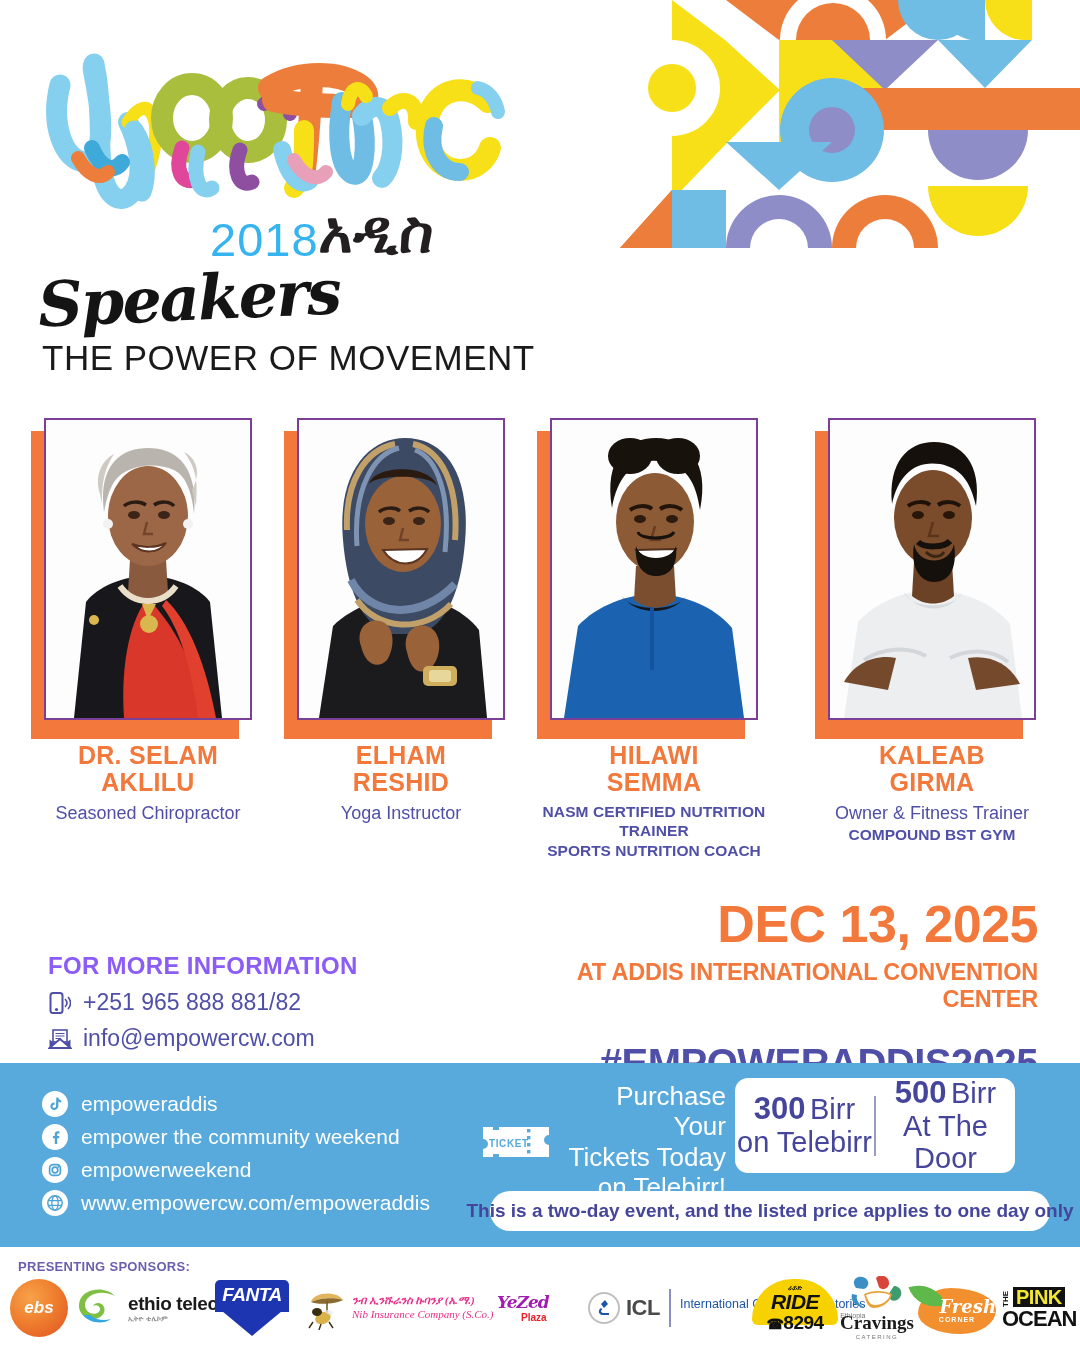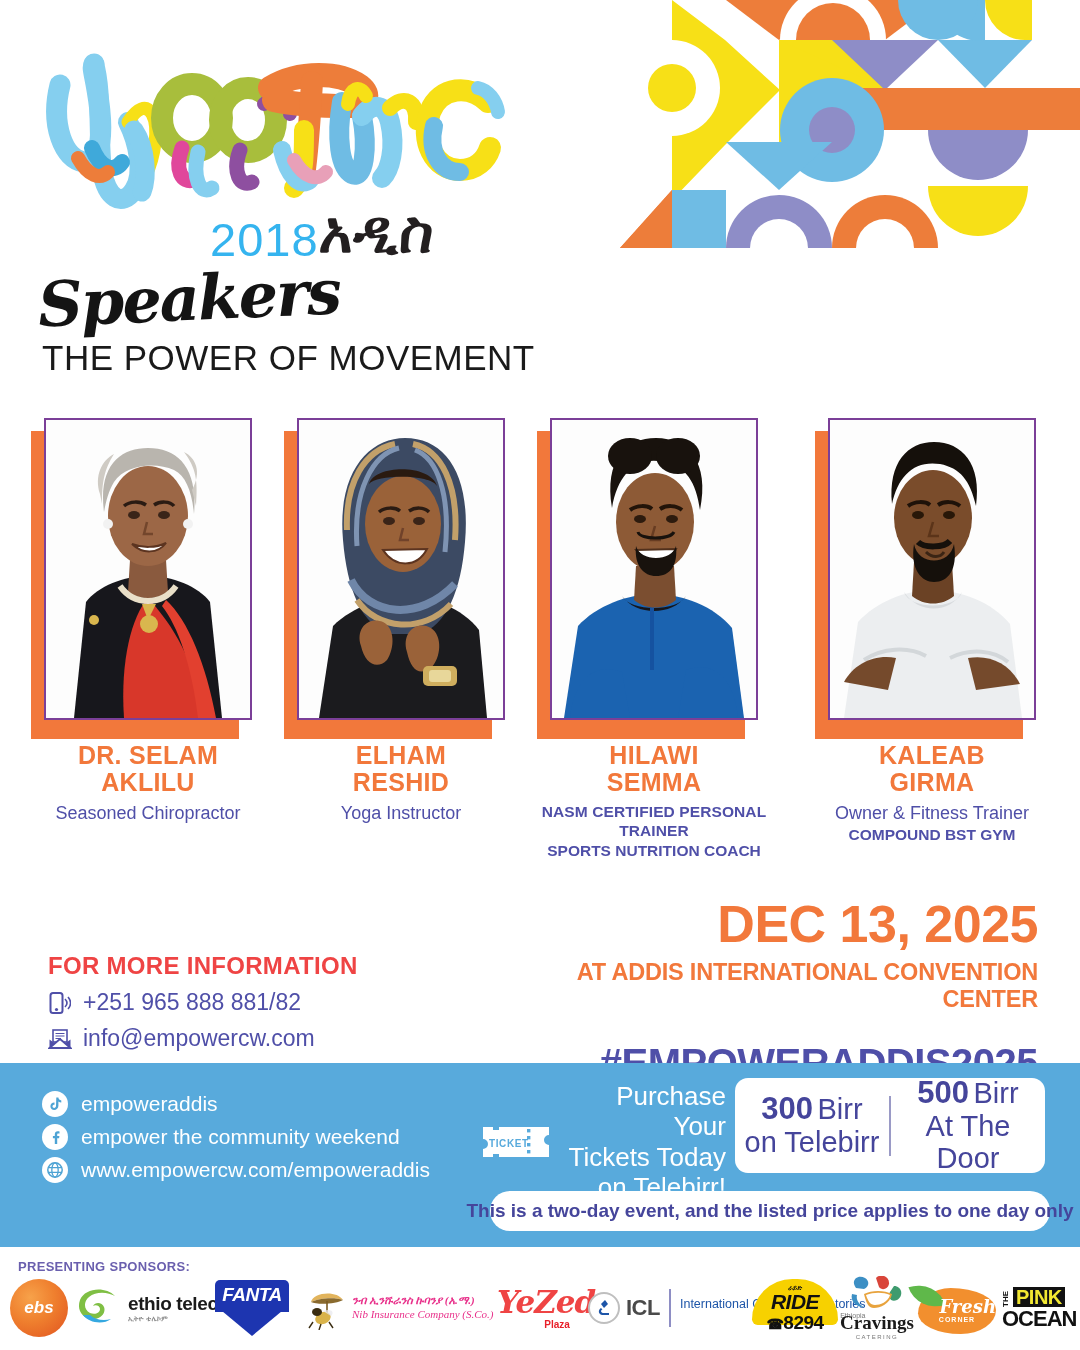--- a/index.html
+++ b/index.html
@@ -69,21 +69,21 @@
   }
   .sp-role {
     margin-top:7px; text-align:center;
     color:#4F4FA8; font-size:18px; line-height:1.22;
   }
   .sp-role.bold { font-weight:bold; font-size:15.5px; letter-spacing:0.1px; }
   .sp-role-extra { text-align:center; color:#4F4FA8; font-weight:bold; font-size:15.5px; line-height:1.25; }
 
   
   .info-block { position:absolute; left:48px; top:952px; width:430px; }
-  .info-title { color:#ef4444; font-weight:bold; font-size:24px; letter-spacing:0.3px; }
+  .info-title { color:#8b5cf6; font-weight:bold; font-size:24px; letter-spacing:0.3px; }
   .info-row { display:flex; align-items:center; gap:11px; margin-top:9px; }
   .info-row .ico { width:24px; height:26px; flex:0 0 24px; display:flex; align-items:center; justify-content:center; }
   .info-row .txt { color:#4F4FA8; font-size:23px; }
 
   .date-block { position:absolute; right:42px; top:898px; width:560px; text-align:right; }
   .date-main { color:#F2783B; font-weight:bold; font-size:52px; letter-spacing:-0.5px; line-height:1; }
   .date-venue { color:#F2783B; font-weight:bold; font-size:23.5px; margin-top:9px; letter-spacing:-0.2px; }
   .hashtag { color:#4F4FA8; font-weight:bold; font-size:40px; margin-top:28px; letter-spacing:-0.5px; }
 
   
@@ -97,21 +97,21 @@
     width:26px; height:26px; border-radius:50%; background:#ffffff;
     display:flex; align-items:center; justify-content:center; flex:0 0 26px;
   }
   .soc-txt { color:#ffffff; font-size:21px; }
 
   .ticket-zone { position:absolute; left:480px; top:18px; display:flex; align-items:center; gap:16px; }
   .ticket-icon { width:72px; height:48px; flex:0 0 72px; }
   .ticket-cta { color:#ffffff; font-size:26px; line-height:1.17; text-align:right; width:158px; }
 
   .price-card {
-    position:absolute; left:735px; top:15px; width:310px; height:95px;
+    position:absolute; left:735px; top:15px; width:280px; height:95px;
     background:#ffffff; border-radius:13px;
     display:flex; align-items:center;
   }
   .price-half { flex:1; text-align:center; color:#45459B; line-height:1.1; }
   .price-amt { font-size:31px; font-weight:bold; display:inline; }
   .price-cur { font-size:29px; font-weight:400; display:inline; }
   .price-sub { font-size:29px; font-weight:400; margin-top:1px; }
   .price-div { width:2px; height:60px; background:#9a9ac6; }
 
   .notice-bar {
@@ -155,21 +155,21 @@
     color:#ffffff; font-size:19px; font-weight:bold; font-style:italic;
     letter-spacing:-0.5px; z-index:2;
   }
 
   .lg-nib { display:flex; align-items:center; gap:5px; }
   .lg-nib-txt { line-height:1.25; color:#E8308A; font-family:"Liberation Serif", serif; font-style:italic; }
   .lg-nib-am { font-size:11px; font-weight:bold; }
   .lg-nib-en { font-size:11px; }
 
   .lg-yezed { text-align:center; line-height:1; }
-  .lg-yezed-m { color:#ef4444; font-family:"DejaVu Serif", serif; font-weight:bold; font-style:italic; font-size:31px; letter-spacing:-1px; }
+  .lg-yezed-m { color:#a21caf; font-family:"DejaVu Serif", serif; font-weight:bold; font-style:italic; font-size:17px; letter-spacing:-1px; }
   .lg-yezed-s { color:#E8202A; font-weight:bold; font-size:10px; margin-top:2px; margin-left:22px; }
 
   .lg-icl { display:flex; align-items:center; gap:6px; }
   .lg-icl-circ { width:32px; height:32px; border-radius:50%; background:#ffffff; border:2px solid #BFBFBF;
      display:flex; align-items:center; justify-content:center; }
   .lg-icl-ab { font-size:22px; font-weight:bold; color:#4a4a4a; letter-spacing:-0.5px; }
   .lg-icl-bar { width:2px; height:38px; background:#8e8ec4; margin:0 3px; }
   .lg-icl-tx { line-height:1.12; color:#1D55A8; font-size:12.5px; font-weight:500; }
   .lg-icl-et { font-size:7px; color:#777; text-align:right; margin-top:1px; }
 
@@ -425,21 +425,21 @@
 
           <path d="M84 126 C82 146 92 156 104 156 C118 156 126 146 124 126 C120 142 88 142 84 126 Z" fill="#18120d"></path>
           <path d="M86 112 C88 120 118 120 122 112" stroke="#18120d" stroke-width="3" fill="none"></path>
         </svg>
       </div>
     </div>
     <div class="sp-name">
       <span>HILAWI</span><br>
       <span>SEMMA</span>
     </div>
-    <div class="sp-role bold">NASM CERTIFIED PERSONAL TRAINER</div>
+    <div class="sp-role bold">NASM CERTIFIED NUTRITION TRAINER</div>
     <div class="sp-role-extra">SPORTS NUTRITION COACH</div>
   </div>
 
   <div class="speaker" style="left:806px;">
     <div class="frame-wrap">
       <div class="frame-orange"></div>
       <div class="frame-photo">
         <svg width="204" height="298" viewBox="0 0 204 298" xmlns="http://www.w3.org/2000/svg">
           <rect width="204" height="298" fill="#fdfdfd"></rect>
 
@@ -524,20 +524,30 @@
       </span>
       <span class="soc-txt">empoweraddis</span>
     </div>
     <div class="soc-row">
       <span class="soc-ico">
         <svg width="16" height="16" viewBox="0 0 16 16" xmlns="http://www.w3.org/2000/svg">
           <path d="M10.2 15 V9.3 h1.9 l0.3 -2.3 h-2.2 V5.6 c0 -0.7 0.2 -1.1 1.1 -1.1 h1.2 V2.4 C12.2 2.4 11.5 2.3 10.7 2.3 C9 2.3 7.8 3.4 7.8 5.3 v1.7 H5.9 v2.3 h1.9 V15 Z" fill="#4DA3D4"></path>
         </svg>
       </span>
       <span class="soc-txt">empower the community weekend</span>
+    </div>
+    <div class="soc-row">
+      <span class="soc-ico">
+        <svg width="16" height="16" viewBox="0 0 16 16" xmlns="http://www.w3.org/2000/svg">
+          <rect x="2.6" y="2.6" width="10.8" height="10.8" rx="3.4" fill="none" stroke="#4DA3D4" stroke-width="1.7"></rect>
+          <circle cx="8" cy="8" r="2.8" fill="none" stroke="#4DA3D4" stroke-width="1.7"></circle>
+          <circle cx="11.4" cy="4.7" r="1" fill="#4DA3D4"></circle>
+        </svg>
+      </span>
+      <span class="soc-txt">empowerweekend</span>
     </div>
     <div class="soc-row">
       <span class="soc-ico">
         <svg width="18" height="18" viewBox="0 0 18 18" xmlns="http://www.w3.org/2000/svg">
           <circle cx="9" cy="9" r="7.2" fill="none" stroke="#4DA3D4" stroke-width="1.5"></circle>
           <ellipse cx="9" cy="9" rx="3.2" ry="7.2" fill="none" stroke="#4DA3D4" stroke-width="1.3"></ellipse>
           <path d="M2 6.6 H16 M2 11.4 H16" stroke="#4DA3D4" stroke-width="1.3"></path>
         </svg>
       </span>
       <span class="soc-txt">www.empowercw.com/empoweraddis</span>

